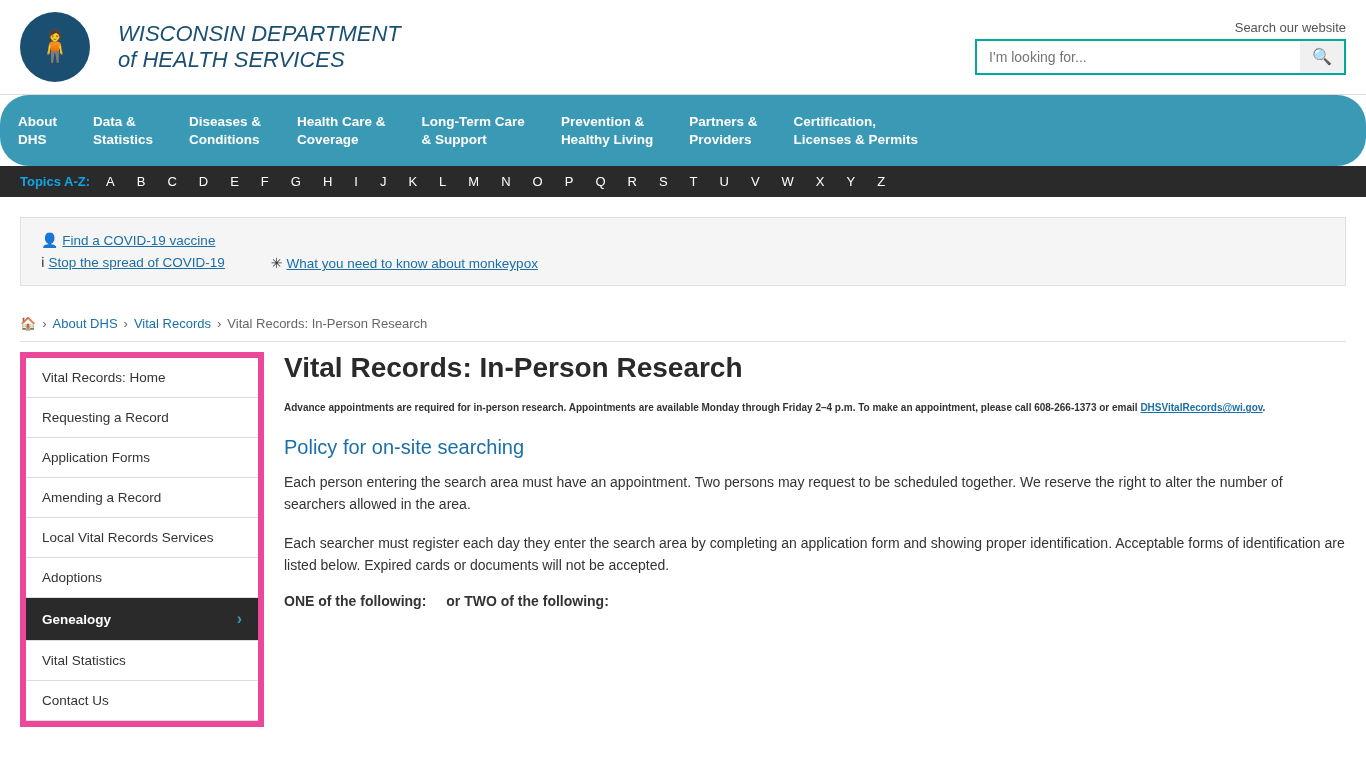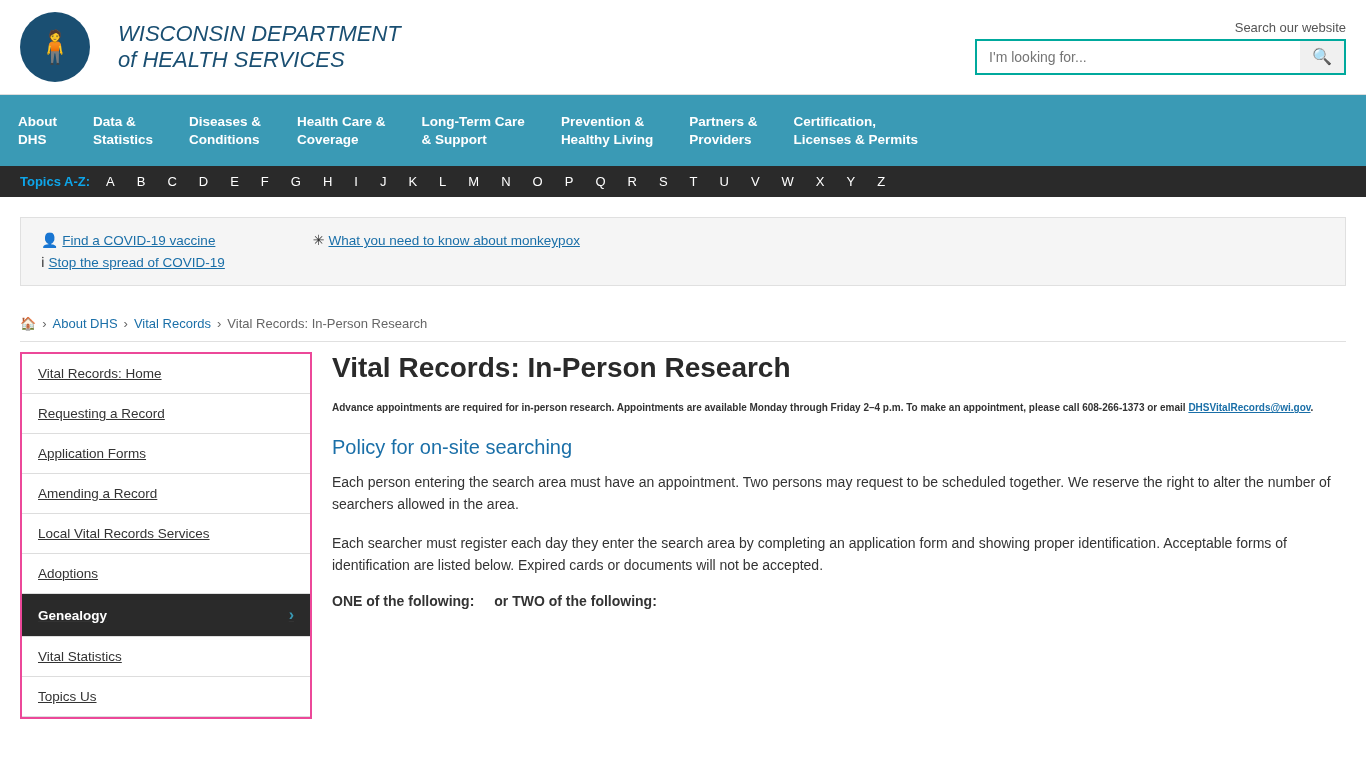--- a/index.html
+++ b/index.html
@@ -12,44 +12,44 @@
     .logo-figure { color: white; font-size: 32px; }
     .org-name { font-size: 22px; font-weight: bold; color: #1a4f72; line-height: 1.2; margin-left: 14px; }
     .org-name span { font-style: italic; font-weight: normal; }
     .search-area { display: flex; flex-direction: column; align-items: flex-end; }
     .search-label { font-size: 13px; color: #555; margin-bottom: 4px; }
     .search-box { display: flex; border: 2px solid #00a99d; }
     .search-input { width: 323px; padding: 8px 12px; font-size: 14px; border: none; outline: none; color: #999; }
     .search-btn { background: #f0f0f0; border: none; padding: 0 12px; cursor: pointer; font-size: 16px; color: #555; }
 
     
-    .main-nav { background: #3a9ab5; display: flex; }
+    .main-nav { background: #3a9ab5; display: flex; border-radius: 29px; }
     .main-nav a { color: white; text-decoration: none; padding: 18px 18px; font-size: 13.5px; font-weight: bold; display: block; line-height: 1.3; }
 
     
     .topics-bar { background: #2a2a2a; display: flex; align-items: center; padding: 0 20px; gap: 10px; }
     .topics-label { color: #0ea5e9; font-weight: bold; font-size: 13px; padding: 8px 0; }
     .topics-bar a { color: white; text-decoration: none; font-size: 13px; padding: 8px 6px; }
 
     
-    .alert-bar { background: #f5f5f5; border: 1px solid #e0e0e0; margin: 20px 20px; padding: 14px 20px; display: flex; gap: 88px; }
+    .alert-bar { background: #f5f5f5; border: 1px solid #e0e0e0; margin: 20px 20px; padding: 14px 20px; display: flex; gap: 46px; align-items: flex-end; }
     .alert-col a { color: #1a6fa8; text-decoration: underline; font-size: 13.5px; }
     .alert-col { display: flex; flex-direction: column; gap: 4px; }
 
     
     .breadcrumb { padding: 10px 20px; display: flex; align-items: center; gap: 4px; font-size: 13px; }
     .breadcrumb a { color: #1a6fa8; text-decoration: none; }
     .breadcrumb span { color: #666; }
     .sep { color: #999; margin: 0 2px; }
 
     
     .content-wrapper { display: flex; padding: 10px 20px 20px 20px; gap: 20px; }
 
     
-    .sidebar { width: 292px; flex-shrink: 0; border: 2px solid #ec4899; text-decoration: underline; }
+    .sidebar { width: 244px; flex-shrink: 0; border: 6px solid #ec4899; }
     .sidebar a { display: flex; align-items: center; justify-content: space-between; text-decoration: none; color: #333; padding: 12px 16px; border-bottom: 1px solid #ddd; font-size: 13.5px; background: #fff; }
     .sidebar a.active { background: #2a2a2a; color: white; font-weight: bold; }
     .sidebar a.active .arrow { color: #3a9ab5; font-size: 16px; }
 
     
     .main-content { flex: 1; }
     .page-title { font-size: 28px; font-weight: bold; color: #2a2a2a; margin-bottom: 16px; }
     .intro-text { font-size: 10px; line-height: 1.6; margin-bottom: 20px; }
     .intro-text strong { font-weight: bold; }
     .intro-text a { color: #1a6fa8; }
@@ -182,21 +182,21 @@
       <span>Adoptions</span>
     </a>
     <a href="#" class="active">
       <span>Genealogy</span>
       <span class="arrow">›</span>
     </a>
     <a href="#">
       <span>Vital Statistics</span>
     </a>
     <a href="#">
-      <span>Topics Us</span>
+      <span>Contact Us</span>
     </a>
   </nav>
 
   <main class="main-content">
     <h1 class="page-title">Vital Records: In-Person Research</h1>
 
     <p class="intro-text">
       <strong>
         <span>Advance appointments are required for in-person research. Appointments are available Monday through Friday 2–4 p.m. To make an appointment, please call 608-266-1373 or email</span>
         <a href="#">DHSVitalRecords@wi.gov</a><span>.</span>

